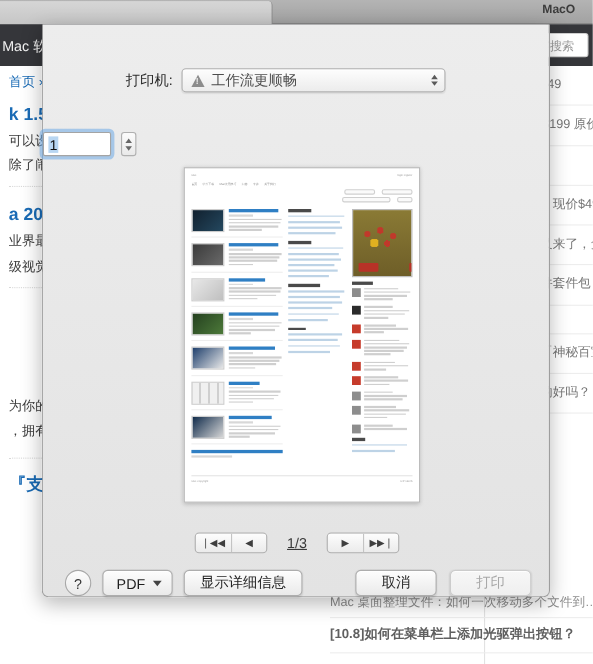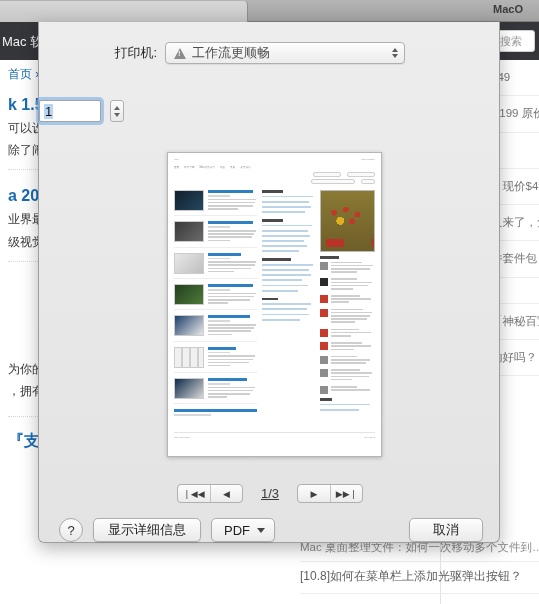--- a/index.html
+++ b/index.html
@@ -84,21 +84,21 @@
 
   
   .sheet {
     position: absolute; left: 38px; top: 22px; width: 462px; height: 521px;
     background: linear-gradient(#ededed, #e3e3e3);
     border: 1px solid #9e9e9e; border-top: none;
     border-bottom-left-radius: 6px; border-bottom-right-radius: 6px;
     box-shadow: 0 6px 18px rgba(0,0,0,.28);
   }
 
-  .field-row { position: absolute; display: flex; align-items: center; }
+  .field-row { position: absolute; display: flex; align-items: center; margin-top: 20px; }
   .field-label {
     font-size: 13px; color: #2b2b2b; text-align: right;
     white-space: nowrap; margin-right: 8px;
   }
 
   
   .popup {
     position: relative;
     background: linear-gradient(#fdfdfd, #ececec);
     border: 1px solid #b0b0b0; border-radius: 4px;
@@ -285,21 +285,21 @@
       <div class="side-item">现价$49</div>
       <div class="side-item">限时免费，现价$49  现价$…</div>
       <div class="side-item">这款神器又来了，免费送 9 …</div>
       <div class="side-item">全新的软件套件包，含Paralle…</div>
       <div class="side-item" style="height:26px;"></div>
       <div class="side-item">送你一个「神秘百宝箱」…</div>
       <div class="side-item">这样做真的好吗？</div>
     </div>
 
     <div style="position:absolute;left:300px;top:480px;width:239px;font-size:11.5px;color:#8e8e8e;white-space:nowrap;overflow:hidden;border-bottom:1px solid #ededed;padding-bottom:6px;">Mac 桌面整理文件：如何一次移动多个文件到…</div>
-    <div style="position:absolute;left:300px;top:508px;width:239px;font-size:12px;color:#5f5f5f;white-space:nowrap;overflow:hidden;border-bottom:1px solid #ededed;padding-bottom:8px;">[10.8]如何在菜单栏上添加光驱弹出按钮？</div>
+    <div style="position:absolute;left:300px;top:508px;width:239px;font-size:12px;color:#5f5f5f;white-space:nowrap;overflow:hidden;border-bottom:1px solid #ededed;padding-bottom:8px;font-weight:bold;">[10.8]如何在菜单栏上添加光驱弹出按钮？</div>
   </div>
 
   <div class="sheet">
 
     <div class="field-row" style="left:0;top:20px;width:400px;justify-content:flex-start;">
       <div class="field-label" style="width:118px;">打印机:</div>
       <div class="popup" style="width:240px;">
         <span class="warn-tri"></span>
         <span>工作流更顺畅</span>
         <span class="arrows">
@@ -559,25 +559,26 @@
       </div>
       <div class="pageind">1/3</div>
       <div class="seg">
         <div class="seg-btn">▶</div>
         <div class="seg-btn">▶▶❘</div>
       </div>
     </div>
 
     <div style="position:absolute;left:20px;top:496px;display:flex;align-items:center;gap:10px;">
       <div class="help-btn">?</div>
-      <div class="btn">显示详细信息</div>
       <div class="btn pdf-btn">
         <span>PDF</span>
         <span class="caret-dn"></span>
       </div>
+      <div class="btn">显示详细信息</div>
     </div>
 
     <div style="position:absolute;right:16px;top:496px;display:flex;align-items:center;gap:12px;">
       <div class="btn" style="width:74px;">取消</div>
+      <div class="btn disabled" style="width:74px;">打印</div>
     </div>
 
   </div>
 </div>
 
 </body></html>

